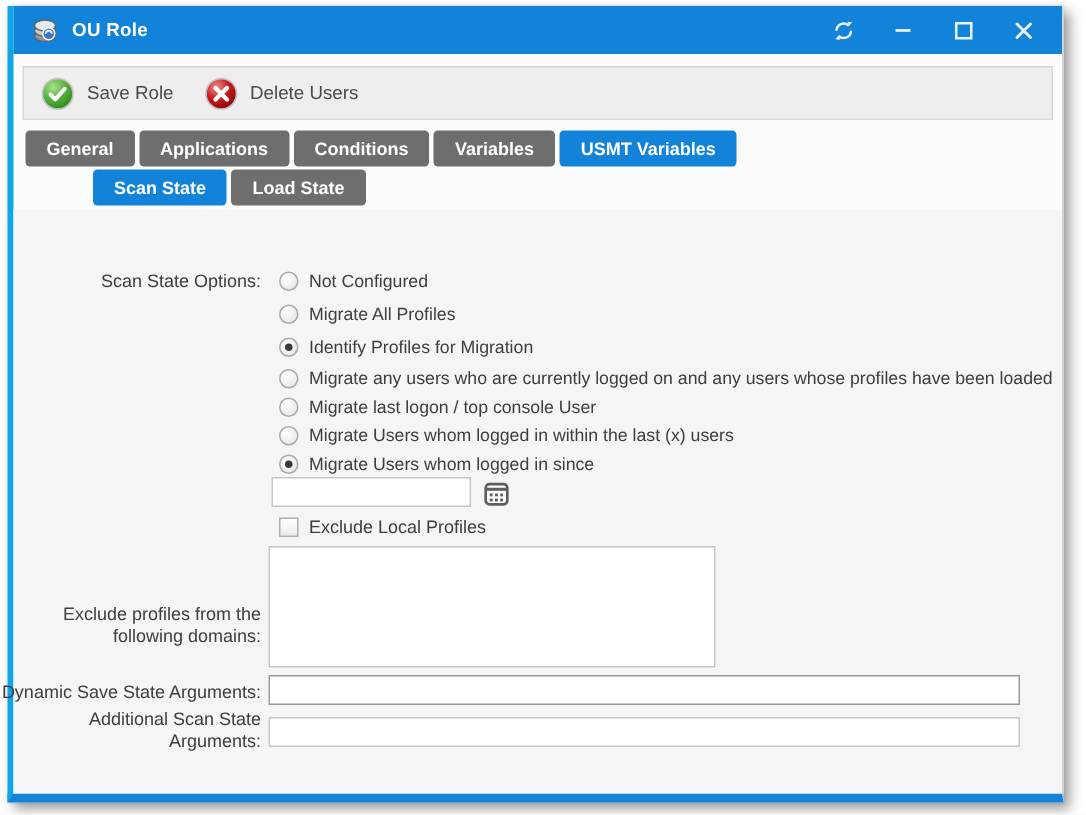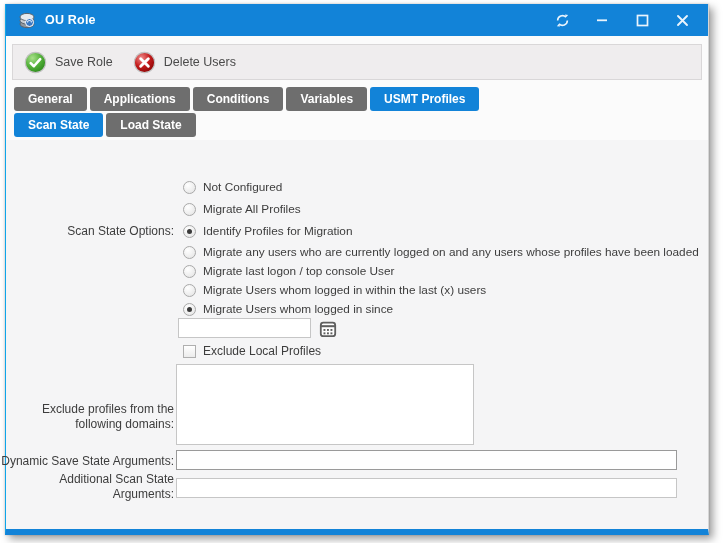--- a/index.html
+++ b/index.html
@@ -1,33 +1,33 @@
 <!DOCTYPE html>
 <html><head>
 <meta charset="utf-8">
 <style>
   html,body{margin:0;padding:0;}
   .page{position:relative;width:724px;height:543px;background:#ffffff;overflow:hidden;
         font-family:"Liberation Sans",sans-serif;-webkit-font-smoothing:antialiased;}
   .window{position:absolute;left:5px;top:4px;width:704px;height:531px;box-sizing:border-box;
-          background:#fbfbfb;border-left:1px solid #0ea5e9;border-right:1px solid #d6d6d6;
+          background:#fbfbfb;border-left:4px solid #0ea5e9;border-right:1px solid #d6d6d6;
           border-bottom:6px solid #1283d8;
           box-shadow:4px 4px 8px rgba(0,0,0,.38), 0 0 2px rgba(0,0,0,.18);}
   
   .titlebar{height:32px;background:#1283d8;display:flex;align-items:center;padding:0 12px;gap:9px;}
   .titlebar .title{color:#fff;font-size:12.5px;font-weight:bold;letter-spacing:.2px;}
   .tb-controls{margin-left:auto;display:flex;align-items:center;gap:24px;padding-right:6px;}
   .tb-btn{display:flex;align-items:center;justify-content:center;width:16px;height:16px;cursor:pointer;}
   
   .toolbar{margin:8px 6px 0 6px;height:36px;box-sizing:border-box;border:1px solid #d9d7d8;
            background:#efedee;display:flex;align-items:center;padding:12px 11px;gap:20px;text-align:right;}
   .tool-btn{display:flex;align-items:center;gap:8px;font-size:12.5px;color:#4a4a4a;cursor:pointer;}
   
   .tabs{display:flex;gap:3px;padding:7px 0 0 8px;}
-  .subtabs{display:flex;gap:3px;padding:2px 0 0 8px;}
+  .subtabs{display:flex;gap:3px;padding:2px 0 0 8px;margin-left:45px;}
   .tab{background:#6e6e6e;color:#fff;font-size:12px;font-weight:600;padding:6px 14px 6px 14px;
        border-radius:3px;cursor:pointer;line-height:12px;}
   .tab.active{background:#1283d8;}
   
   .content{position:absolute;left:0;right:0;top:136px;bottom:0;background:#f5f5f6;}
   .lbl{position:absolute;right:534px;text-align:right;font-size:12px;color:#3d3d3d;line-height:15px;}
   .wrap2{max-width:170px;}
   .nowrap{white-space:nowrap;}
   .radio-row{position:absolute;left:177px;height:16px;display:flex;align-items:center;gap:7px;
              font-size:11.8px;color:#3d3d3d;white-space:nowrap;cursor:default;}
@@ -118,31 +118,31 @@
         </svg>
         <span>Delete Users</span>
       </div>
     </div>
 
     <div class="tabs">
       <div class="tab">General</div>
       <div class="tab">Applications</div>
       <div class="tab">Conditions</div>
       <div class="tab">Variables</div>
-      <div class="tab active">USMT Profiles</div>
+      <div class="tab active">USMT Variables</div>
     </div>
 
     <div class="subtabs">
       <div class="tab active">Scan State</div>
       <div class="tab">Load State</div>
     </div>
 
     <div class="content"></div>
 
-    <div class="lbl nowrap" style="top:176px;margin-top:44px;">Scan State Options:</div>
+    <div class="lbl nowrap" style="top:176px;">Scan State Options:</div>
 
     <div class="radio-row" style="top:175px;">
       <span class="radio"></span>
       <span>Not Configured</span>
     </div>
     <div class="radio-row" style="top:197px;">
       <span class="radio"></span>
       <span>Migrate All Profiles</span>
     </div>
     <div class="radio-row" style="top:219px;">

